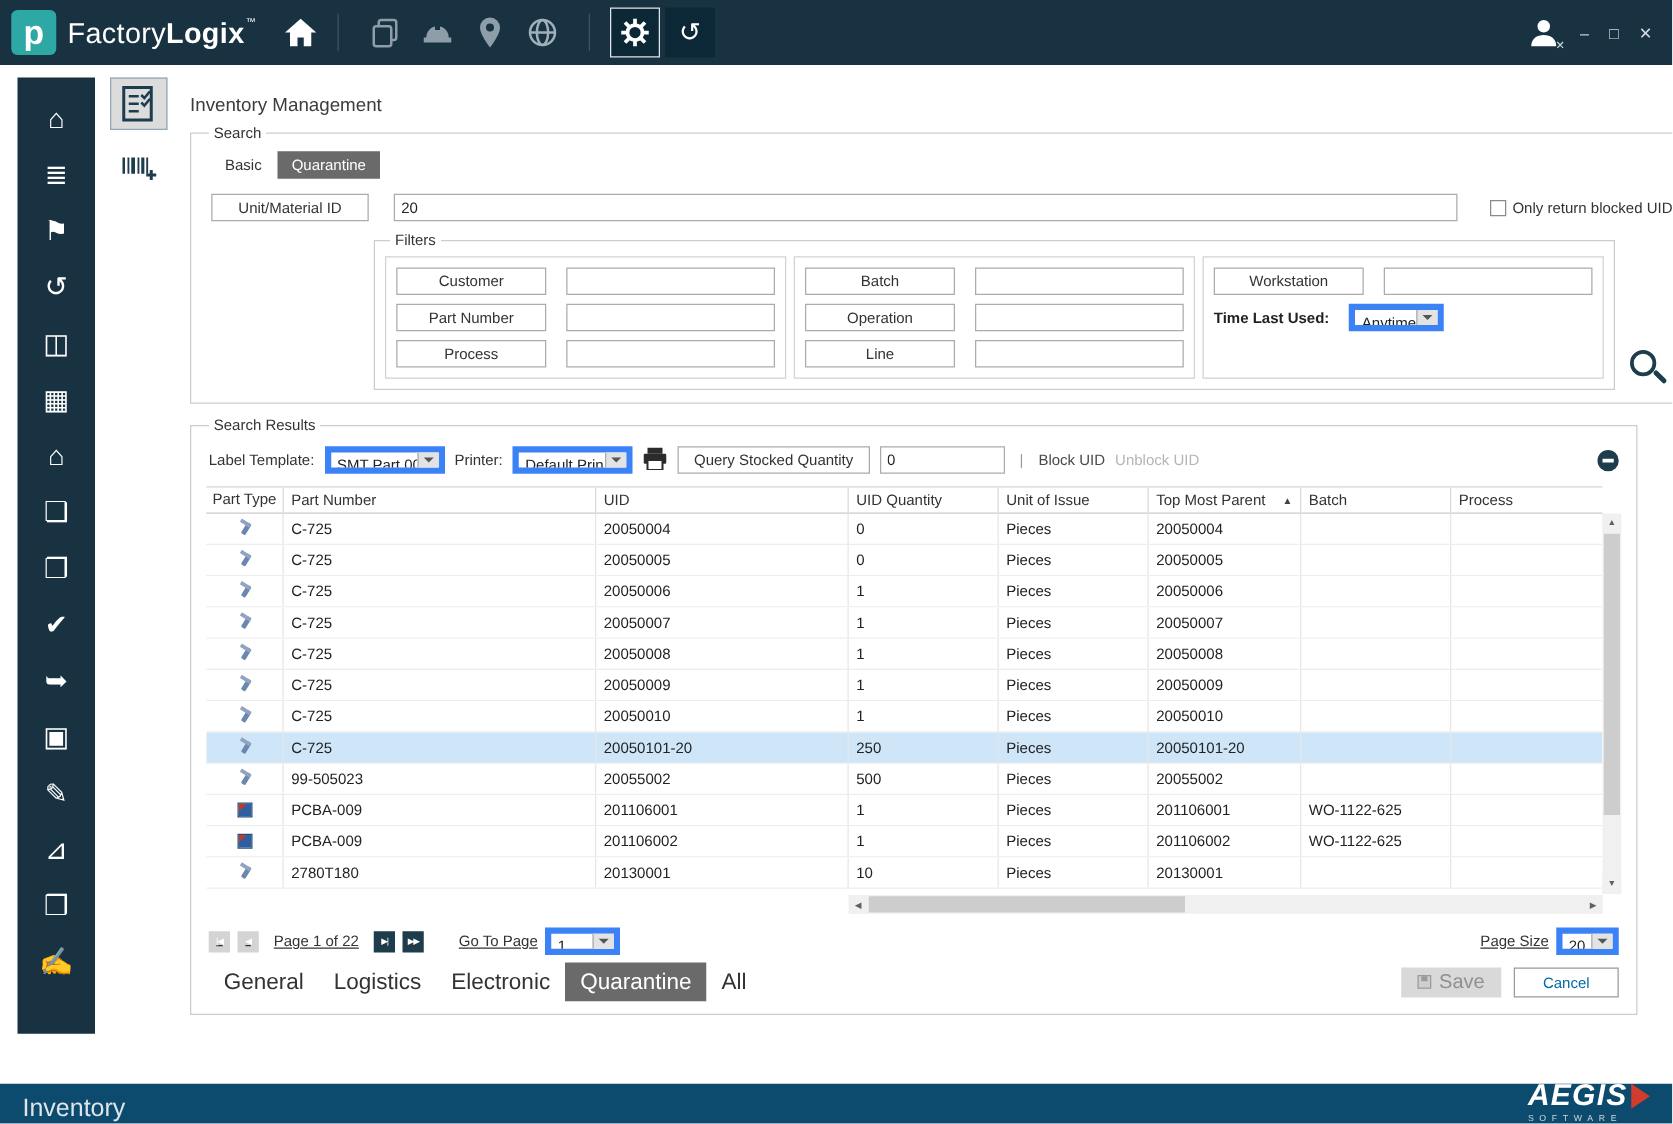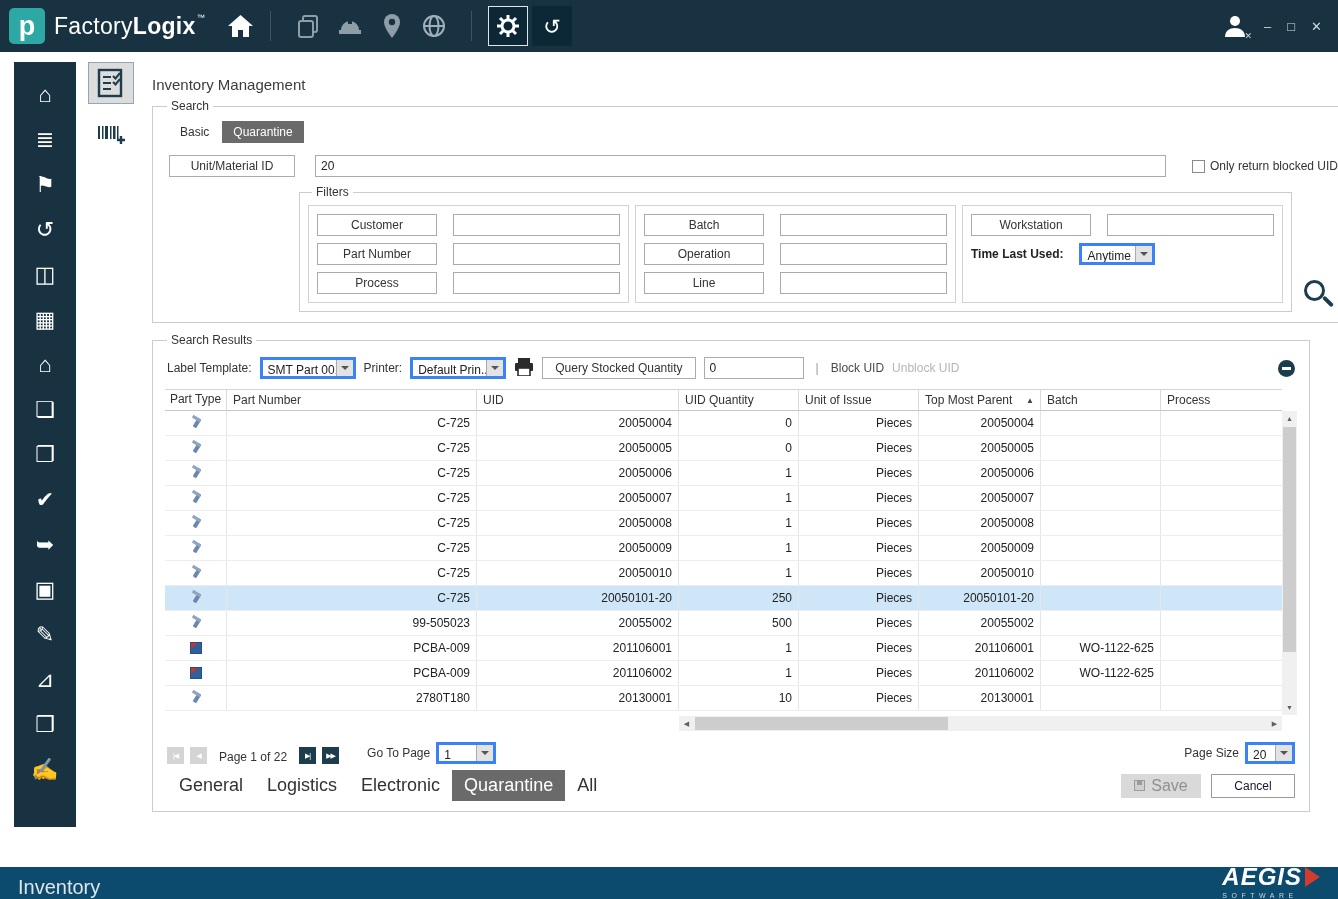--- a/index.html
+++ b/index.html
@@ -51,21 +51,21 @@
   .chk{display:flex;align-items:center;gap:5px;font-size:12px;color:#333;margin-left:6px;white-space:nowrap;cursor:pointer;}
   .chk .box{width:13px;height:13px;border:1px solid #8a8a8a;background:#fff;flex:none;}
 
   .filters-group{margin-left:136px;margin-right:52px;padding:2px 8px 8px;}
   .filters-cols{display:flex;gap:6px;margin-top:4px;}
   .filter-col{border:1px solid #d2d2d2;padding:8px;display:flex;flex-direction:column;gap:7px;flex:1;}
   .filter-row{display:flex;gap:16px;align-items:center;}
   .filter-btn{width:120px;height:22px;background:#fff;border:1px solid #ababab;font-size:12px;color:#333;cursor:pointer;flex:none;}
   .time-label{font-size:12px;font-weight:bold;color:#222;white-space:nowrap;}
 
-  .combo{height:22px;border:3px solid #3b82f6;background:#fff;display:flex;align-items:stretch;font-size:12px;cursor:pointer;}
+  .combo{height:22px;border:5px solid #3b82f6;background:#fff;display:flex;align-items:stretch;font-size:12px;cursor:pointer;}
   .combo .val{flex:1;padding:3px 5px 0;white-space:nowrap;overflow:hidden;color:#222;}
   .combo .cbtn{width:17px;background:#e3e3e3;border-left:1px solid #ababab;display:flex;align-items:center;justify-content:center;flex:none;}
   .combo .cbtn::after{content:"";border:4px solid transparent;border-top-color:#555;margin-top:4px;}
 
   .search-go{position:absolute;right:14px;bottom:14px;width:36px;height:36px;background:none;border:none;cursor:pointer;}
   .mag{display:block;width:21px;height:21px;border:3px solid #1d3d4d;border-radius:50%;position:relative;}
   .mag::after{content:"";position:absolute;width:4px;height:13px;background:#1d3d4d;transform:rotate(-45deg);right:-8px;bottom:-10px;border-radius:2px;}
 
   
   .results-group{margin-top:10px;}
@@ -76,21 +76,21 @@
   .sep-pipe{color:#9a9a9a;margin:0 4px;}
   .block-lbl{color:#4a4a4a;cursor:pointer;}
   .unblock-lbl{color:#b5b5b5;cursor:default;}
   .minus-circle{margin-left:auto;width:17px;height:17px;border-radius:50%;background:#1d3d4d;border:none;position:relative;cursor:pointer;flex:none;}
   .minus-circle::after{content:"";position:absolute;left:4px;top:7px;width:9px;height:3px;background:#fff;}
 
   .table-wrap{position:relative;margin:0 2px;height:342px;}
   .thead{display:flex;height:22px;border-top:1px solid #d5d5d5;border-bottom:1px solid #c9c9c9;margin-right:15px;background:#fff;}
   .th{font-size:12px;color:#333;padding:3px 6px;border-right:1px solid #d9d9d9;display:flex;align-items:center;gap:4px;overflow:hidden;white-space:nowrap;cursor:pointer;}
   .sort{font-size:8px;color:#444;margin-left:auto;}
-  .tbody{margin-right:15px;height:305px;overflow:hidden;text-align:right;}
+  .tbody{margin-right:15px;height:305px;overflow:hidden;}
   .tr{display:flex;height:25px;border-bottom:1px solid #ededed;background:#fff;cursor:default;}
   .tr.selected{background:#cfe6f8;}
   .td{font-size:12px;color:#222;padding:5px 6px 0;border-right:1px solid #e6e6e6;white-space:nowrap;overflow:hidden;}
   .c-ptype{width:62px;flex:none;display:flex;align-items:center;justify-content:center;padding-top:0;}
   .c-pnum{width:250px;flex:none;}
   .c-uid{width:202px;flex:none;}
   .c-qty{width:120px;flex:none;}
   .c-unit{width:120px;flex:none;}
   .c-parent{width:122px;flex:none;}
   .c-batch{width:120px;flex:none;}
@@ -102,37 +102,37 @@
 
   .vscroll{position:absolute;top:22px;right:0;bottom:16px;width:15px;background:#f0f0f0;display:flex;flex-direction:column;align-items:center;}
   .sarrow{font-size:7px;color:#606060;height:15px;width:100%;display:flex;align-items:center;justify-content:center;background:#f0f0f0;border:none;cursor:pointer;}
   .vthumb{width:13px;height:74%;background:#cdcdcd;margin-top:1px;cursor:pointer;}
   .vfill{flex:1;}
   .hscroll{position:absolute;left:514px;right:15px;bottom:0;height:15px;background:#f0f0f0;display:flex;align-items:center;}
   .harrow{font-size:7px;color:#606060;width:15px;height:100%;display:flex;align-items:center;justify-content:center;background:#f0f0f0;border:none;cursor:pointer;}
   .hthumb{width:42%;height:13px;background:#cdcdcd;margin-left:1px;cursor:pointer;}
   .hfill{flex:1;}
 
-  .pager{display:flex;align-items:flex-end;gap:6px;margin:11px 4px 6px;font-size:12px;color:#333;}
+  .pager{display:flex;align-items:center;gap:6px;margin:11px 4px 6px;font-size:12px;color:#333;text-decoration:underline;}
   .pg-btn{width:17px;height:17px;font-size:7px;display:flex;align-items:center;justify-content:center;border:none;color:#fff;cursor:pointer;letter-spacing:-1px;flex:none;}
   .pg-btn.disabled{background:#d4d4d4;}
   .pg-btn.dark{background:#1d3d4d;}
   .pg-text{margin:0 6px;}
   .goto-wrap{display:flex;align-items:center;gap:6px;margin-left:22px;}
   .goto-combo{width:60px;}
   .size-wrap{display:flex;align-items:center;gap:6px;margin-left:auto;}
   .size-combo{width:50px;}
 
   .bottom-row{display:flex;align-items:center;margin:4px 4px 0;}
   .bt-tab{font-size:18px;padding:5px 12px;background:transparent;border:none;color:#333;cursor:pointer;}
   .bt-tab.active{background:#6a6a6a;color:#fff;}
   .btn-save{margin-left:auto;width:80px;height:24px;background:#d9d9d9;color:#909090;border:none;font-size:16px;display:flex;align-items:center;justify-content:center;gap:6px;cursor:default;}
   .floppy{width:11px;height:11px;border:1px solid #9a9a9a;position:relative;background:#cfcfcf;flex:none;}
   .floppy::before{content:"";position:absolute;top:0;left:2px;width:5px;height:4px;background:#9a9a9a;}
-  .btn-cancel{width:84px;height:24px;background:#fff;border:1px solid #9a9a9a;font-size:12px;color:#0f172a;margin-left:10px;cursor:pointer;}
+  .btn-cancel{width:84px;height:24px;background:#fff;border:1px solid #9a9a9a;font-size:12px;color:#0369a1;margin-left:10px;cursor:pointer;}
 
   
   .statusbar{position:absolute;left:0;right:0;bottom:0;height:32px;background:#0c4a6e;display:flex;align-items:flex-end;padding:0 18px;}
   .status-title{font-size:20px;color:#dfe6ea;font-weight:normal;}
   .aegis{margin-left:auto;display:flex;flex-direction:column;align-items:flex-start;line-height:1;}
   .aegis-top{display:flex;align-items:center;gap:3px;}
   .aegis-name{font-size:24px;font-weight:bold;font-style:italic;color:#fff;letter-spacing:1px;}
   .aegis-mark{width:0;height:0;border-left:15px solid #d13c2e;border-top:10px solid transparent;border-bottom:10px solid transparent;}
   .aegis-sub{font-size:7px;letter-spacing:4.5px;color:#cfd6da;margin-top:3px;}
 </style>

